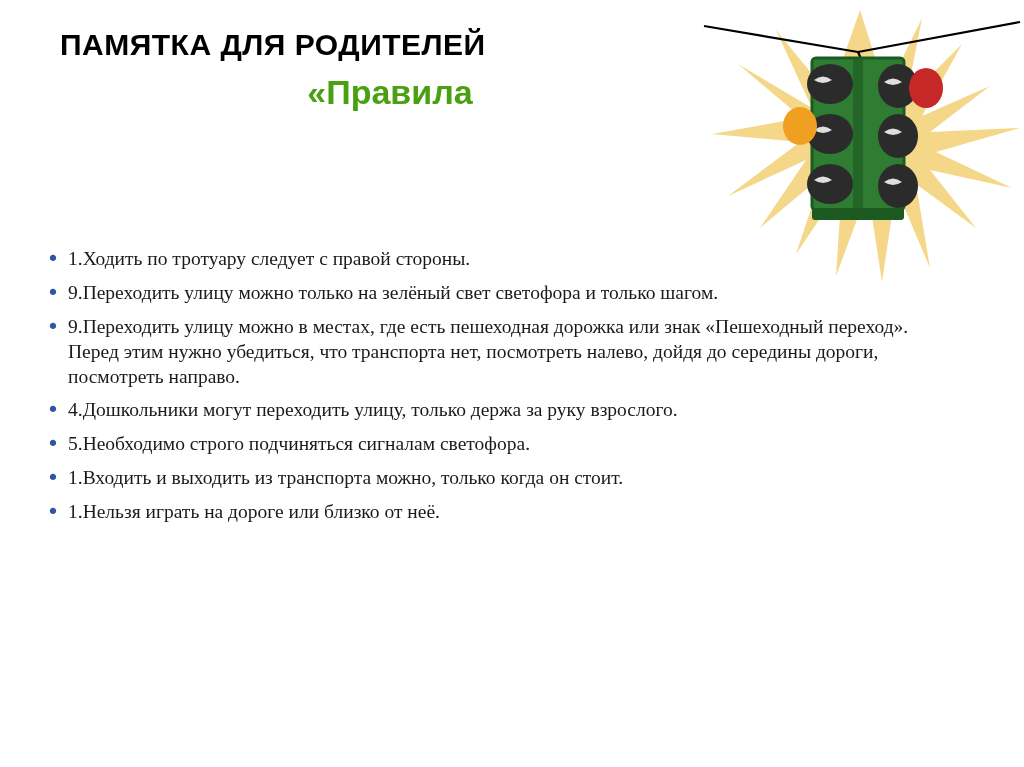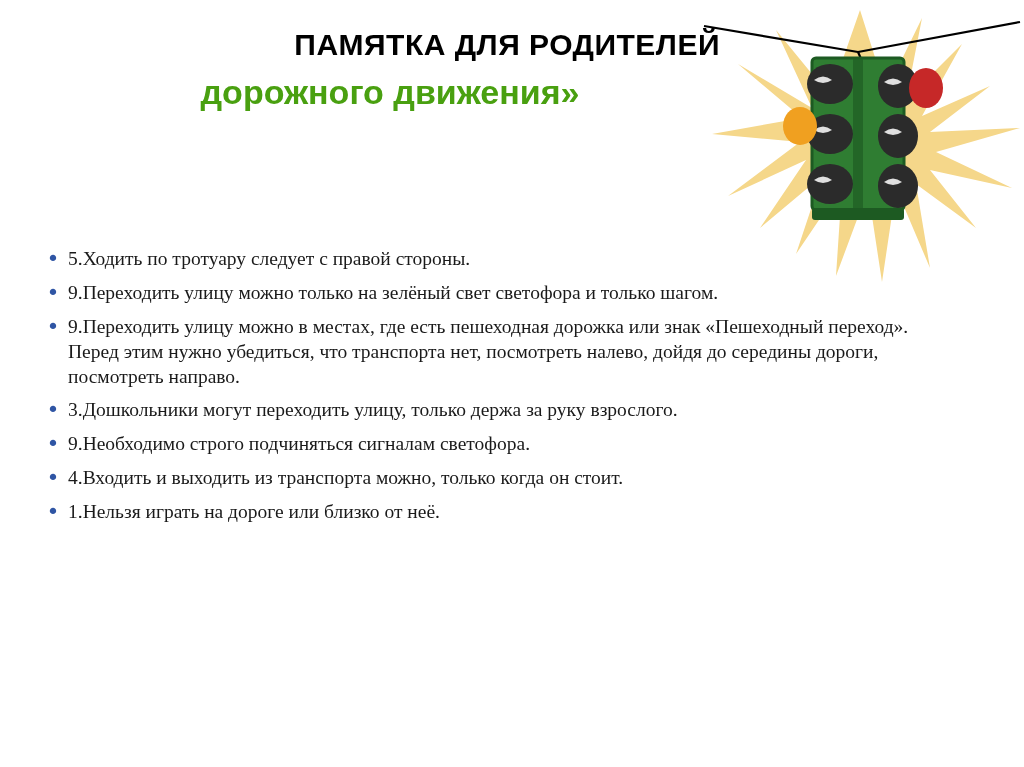--- a/index.html
+++ b/index.html
@@ -28,21 +28,21 @@
     top: 28px;
     width: 660px;
     text-align: center;
   }
   .title-main {
     font-size: 30px;
     font-weight: bold;
     color: #000000;
     letter-spacing: 0.5px;
     line-height: 1.1;
-    text-align: right;
+    text-align: left;
     white-space: nowrap;
   }
   .title-sub {
     margin-top: 10px;
     font-size: 34px;
     font-weight: bold;
     color: #49a010;
     line-height: 1.25;
     text-align: center;
   }
@@ -137,54 +137,54 @@
       <g>
         <ellipse cx="236" cy="88" rx="17" ry="20" fill="#c62828"></ellipse>
         <ellipse cx="110" cy="126" rx="17" ry="19" fill="#f0a020"></ellipse>
       </g>
     </svg>
   </div>
 
   <div class="title-block">
     <div class="title-main">ПАМЯТКА ДЛЯ РОДИТЕЛЕЙ</div>
     <div class="title-sub">
-      <span class="line2">дорожного движения»</span>
+      <span>«Правила</span>
     </div>
   </div>
 
   <div class="rules">
 
     <div class="rule">
       <span class="bullet">•</span>
-      <span class="rule-text">5.Ходить по тротуару следует с правой стороны.</span>
+      <span class="rule-text">1.Ходить по тротуару следует с правой стороны.</span>
     </div>
 
     <div class="rule">
       <span class="bullet">•</span>
       <span class="rule-text">9.Переходить улицу можно только на зелёный свет светофора и только шагом.</span>
     </div>
 
     <div class="rule">
       <span class="bullet">•</span>
       <span class="rule-text">9.Переходить улицу можно в местах, где есть пешеходная дорожка или знак «Пешеходный переход». Перед этим нужно убедиться, что транспорта нет, посмотреть налево, дойдя до середины дороги, посмотреть направо.</span>
     </div>
 
     <div class="rule">
       <span class="bullet">•</span>
-      <span class="rule-text">3.Дошкольники могут переходить улицу, только держа за руку взрослого.</span>
+      <span class="rule-text">4.Дошкольники могут переходить улицу, только держа за руку взрослого.</span>
     </div>
 
     <div class="rule">
       <span class="bullet">•</span>
-      <span class="rule-text">9.Необходимо строго подчиняться сигналам светофора.</span>
+      <span class="rule-text">5.Необходимо строго подчиняться сигналам светофора.</span>
     </div>
 
     <div class="rule">
       <span class="bullet">•</span>
-      <span class="rule-text">4.Входить и выходить из транспорта можно, только когда он стоит.</span>
+      <span class="rule-text">1.Входить и выходить из транспорта можно, только когда он стоит.</span>
     </div>
 
     <div class="rule">
       <span class="bullet">•</span>
       <span class="rule-text">1.Нельзя играть на дороге или близко от неё.</span>
     </div>
 
   </div>
 </div>
 

